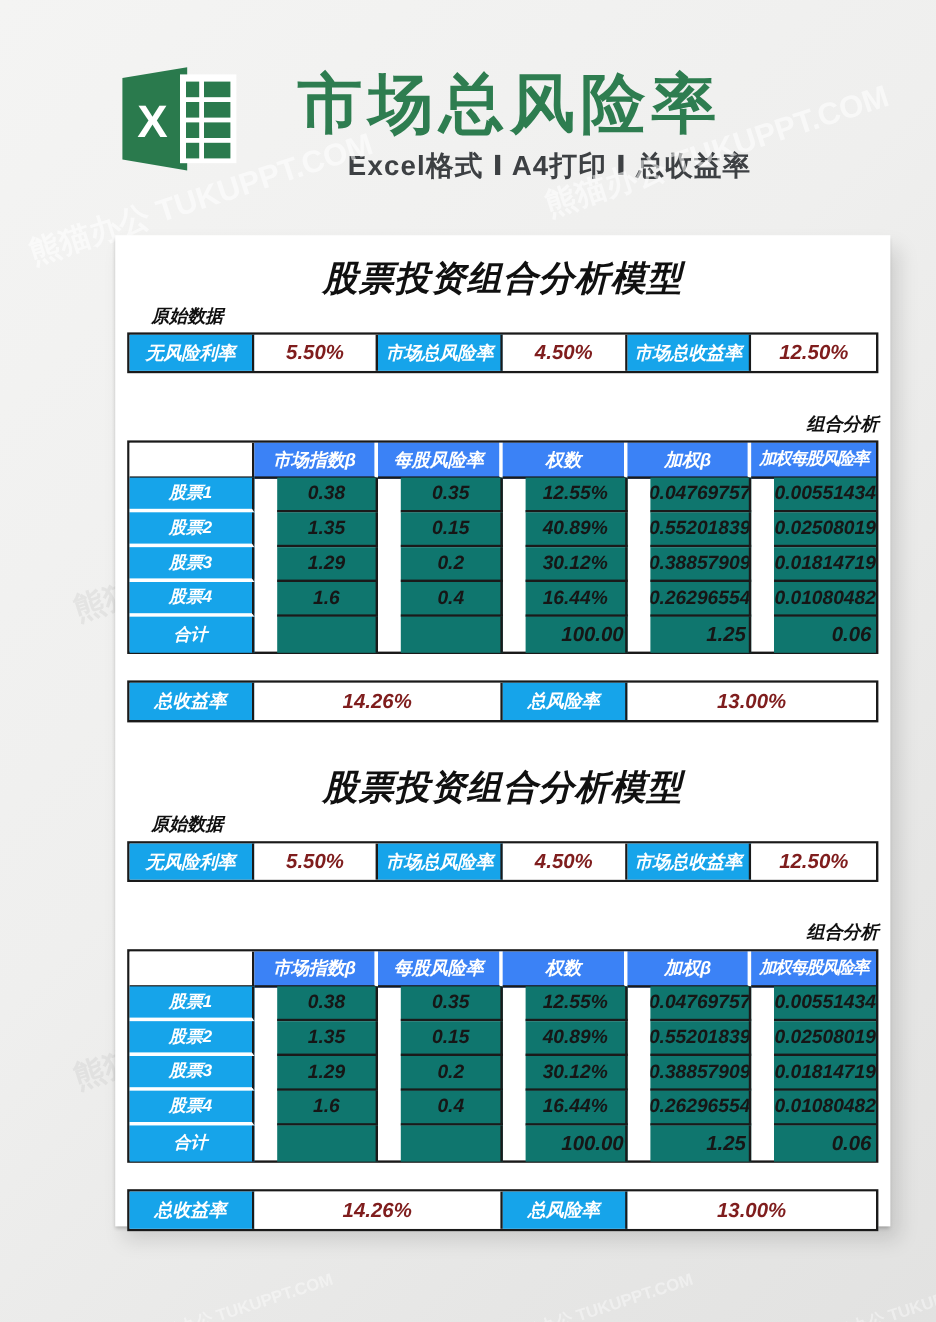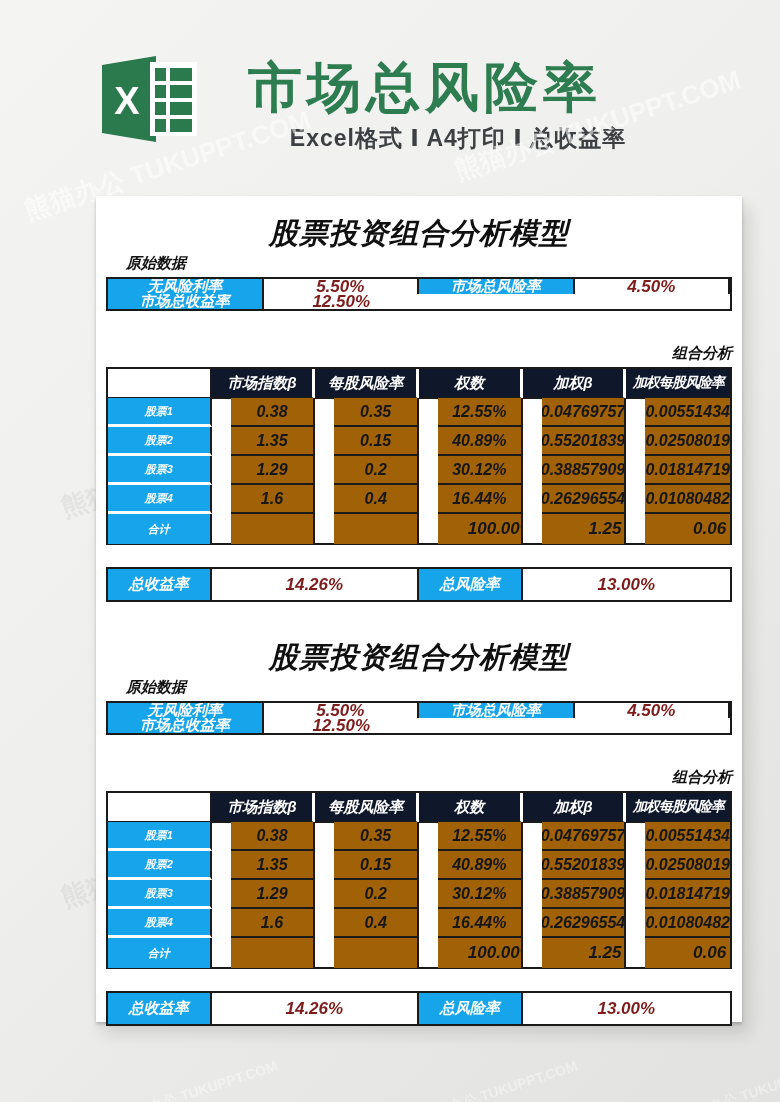--- a/index.html
+++ b/index.html
@@ -51,41 +51,41 @@
   .block-label.analysis{margin-top:33px;text-align:right;}
 
   
   .cell{display:flex;align-items:center;justify-content:center;
         box-sizing:border-box;overflow:hidden;white-space:nowrap;}
   .blue{background:#16a4ea;color:#ffffff;font-size:15px;font-weight:700;}
   .val{background:#ffffff;color:#7f1d1d;font-size:17px;font-weight:600;}
 
   
   .raw-row{
-    display:grid;grid-template-columns:repeat(4,1fr);
+    display:grid;grid-template-columns:repeat(6,1fr);
     border:2px solid #1a1a1a;height:30px;background:#fff;
   }
   .raw-row .cell{border-right:2px solid #1a1a1a;}
   .raw-row .cell:last-child{border-right:0;}
 
   
   .atable{
     display:grid;grid-template-columns:repeat(6,1fr);
     grid-auto-rows:29px;border:2px solid #1a1a1a;background:#fff;
   }
   .atable .hd{height:30px;}
   .atable .tr{height:30px;}
   .h-blank{background:#fff;border-right:2px solid #1a1a1a;border-bottom:2px solid #1a1a1a;}
-  .h-blue{background:#0f172a;color:#fff;font-size:15px;font-weight:700;
+  .h-blue{background:#3b82f6;color:#fff;font-size:15px;font-weight:700;
           border-right:3px solid #ffffff;border-bottom:2px solid #1a1a1a;letter-spacing:0px;}
   .h-blue.last{border-right:0;font-size:14px;letter-spacing:-1px;}
-  .r-label{background:#16a4ea;color:#fff;font-size:11px;font-weight:700;
+  .r-label{background:#16a4ea;color:#fff;font-size:14px;font-weight:700;
            border-right:2px solid #1a1a1a;border-bottom:3px solid #ffffff;}
   .r-label.end{border-bottom:0;}
-  .d-cell{background:#a16207;color:#161616;font-size:16px;font-weight:600;
+  .d-cell{background:#0f766e;color:#161616;font-size:16px;font-weight:600;
           border-right:2px solid #1a1a1a;border-bottom:2px solid #1a1a1a;margin-left:19px;}
   .d-cell.lastcol{border-right:0;}
   .d-cell.lastrow{border-bottom:0;}
   .d-cell.total{font-weight:800;font-size:17px;padding-left:44px;}
 
   
   .sum-row{
     display:grid;grid-template-columns:1fr 2fr 1fr 2fr;
     border:2px solid #1a1a1a;height:31px;background:#fff;margin-top:22px;
   }

